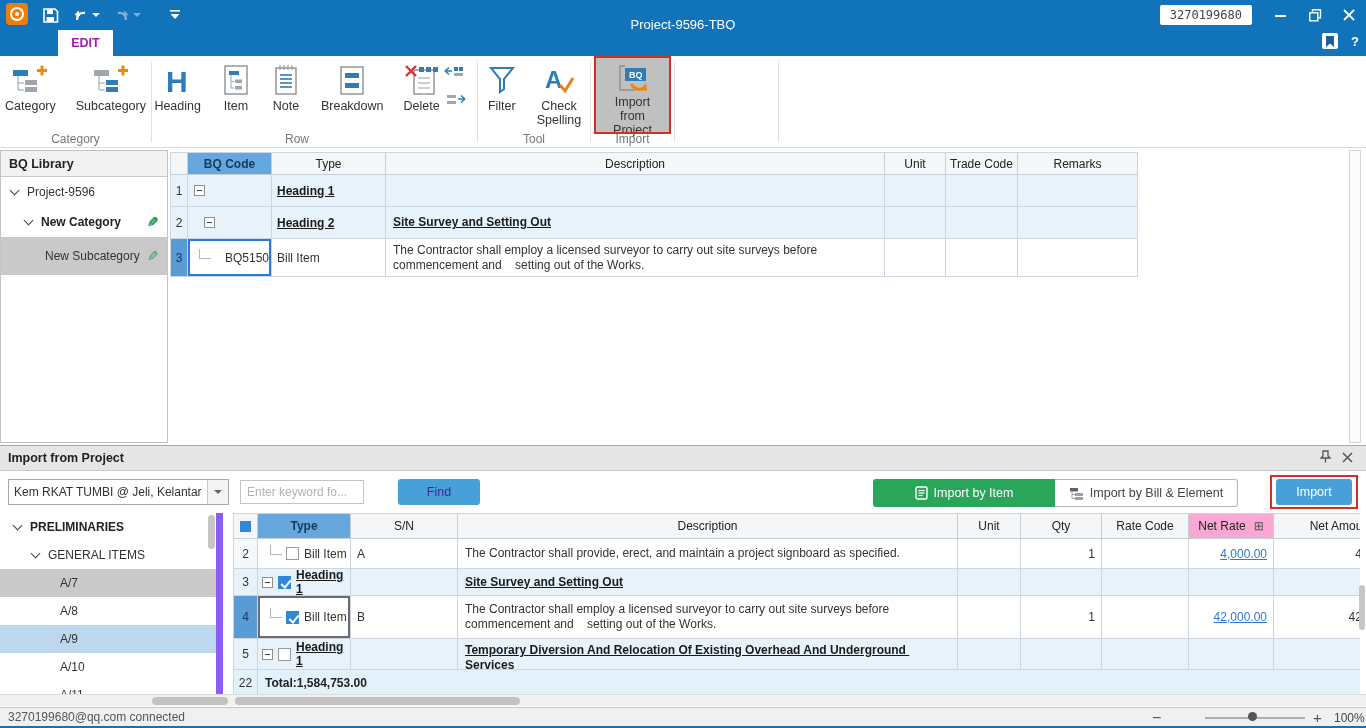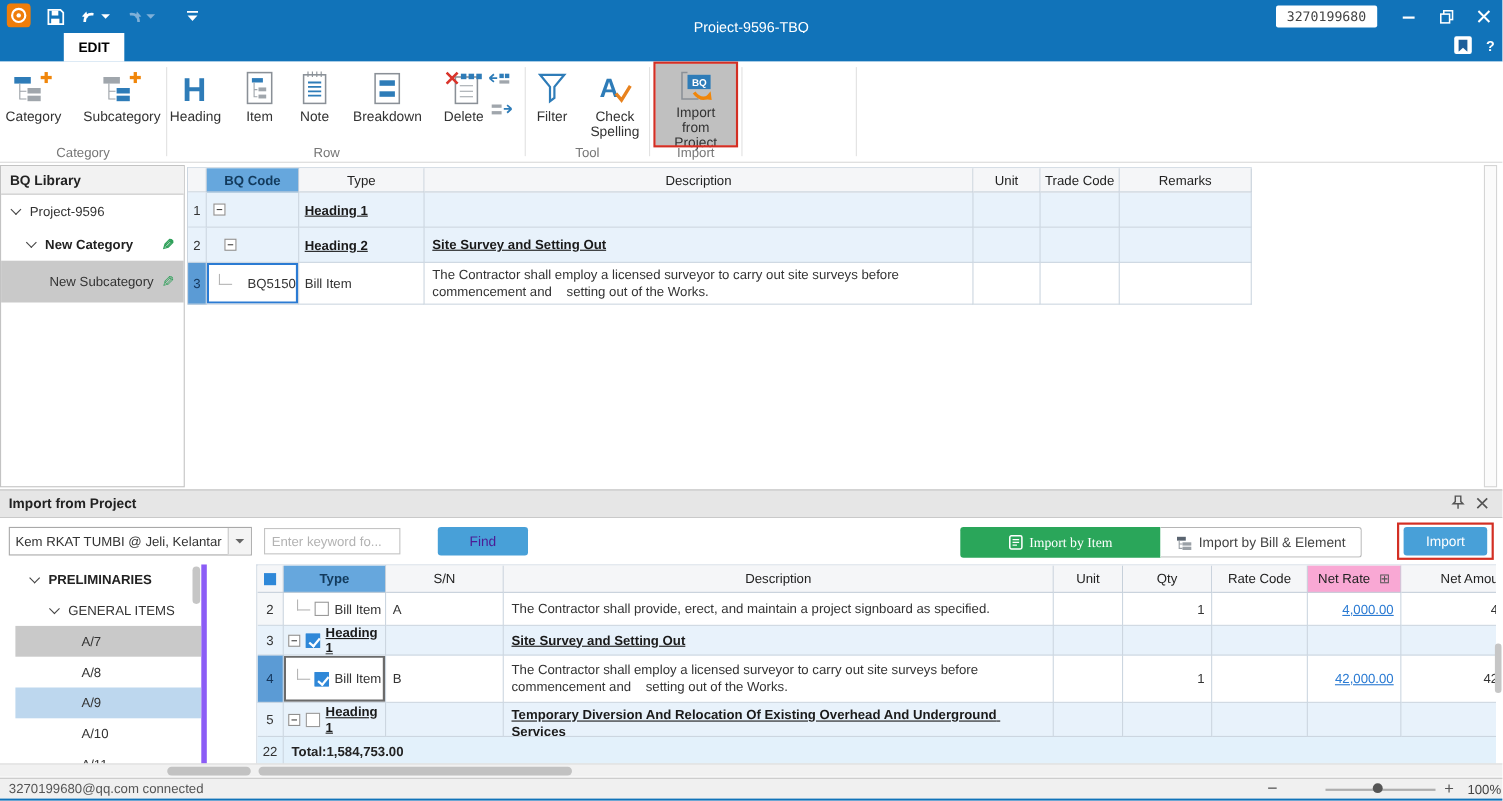--- a/index.html
+++ b/index.html
@@ -14,21 +14,21 @@
   .caret.dim { border-top-color:#7fb0d8; }
   #win-title { position:absolute; left:0; right:0; text-align:center; color:#fff; font-size:13px; pointer-events:none;margin-top:19px; }
   .win-right { position:absolute; right:0; top:0; height:30px; display:flex; align-items:center; gap:0; }
   .acct { background:#fff; border-radius:2px; color:#444; font-family:"DejaVu Sans Mono",monospace; font-size:12px; padding:3px 10px; margin-right:12px; }
   .wbtn { width:34px; height:30px; display:flex; align-items:center; justify-content:center; }
 
   
   #tabrow { position:absolute; left:0; top:30px; width:1366px; height:26px; background:#1173b9; }
   .tab { position:absolute; top:0; height:26px; display:flex; align-items:center; justify-content:center; font-size:12.5px; }
   .tab-file { left:0; width:82px; background:#15803d; color:#fff;margin-top:29px; }
-  .tab-edit { left:58px; width:55px; background:#fff; color:#000000; font-weight:bold; }
+  .tab-edit { left:58px; width:55px; background:#fff; color:#a21caf; font-weight:bold; }
   .tabrow-icons { position:absolute; right:4px; top:3px; display:flex; align-items:center; gap:10px; }
   .bm-box { width:16px; height:16px; background:#fff; border-radius:2px; display:flex; align-items:center; justify-content:center; }
   .help-q { color:#fff; font-weight:bold; font-size:13px; width:14px; text-align:center; }
 
   
   #ribbon { position:absolute; left:0; top:56px; width:1366px; height:92px; background:#fff; border-bottom:1px solid #d9d9d9; }
   .rgroup { position:absolute; top:0; bottom:0; }
   .rgroup-label { position:absolute; bottom:1px; left:0; right:0; text-align:center; color:#777; font-size:12px; }
   .rgroup-items { display:flex; align-items:flex-start; justify-content:center; padding-top:2px; }
   .rsep { position:absolute; top:5px; bottom:5px; width:1px; background:#e2e2e2; }
@@ -88,26 +88,26 @@
   .iph-btn { width:22px; text-align:center; color:#555; font-size:13px; }
   #ip-toolbar { position:absolute; left:0; top:25px; width:1366px; height:42px; background:#fff; }
   #ip-select { position:absolute; left:8px; top:8px; width:221px; height:26px; border:1px solid #a9a9a9; display:flex; align-items:center; }
   #ip-select .seltext { flex:1; padding:0 5px; white-space:nowrap; overflow:hidden; color:#333; }
   #ip-select .caretbox { width:21px; height:100%; border-left:1px solid #c9c9c9; display:flex; align-items:center; justify-content:center; background:#f4f4f4; }
   #ip-select .caretbox .caret { border-top-color:#666; }
   #ip-search { position:absolute; left:240px; top:9px; width:124px; height:24px; border:1px solid #c4c4c4; padding:0 6px; font-size:12px; color:#333; font-family:"Liberation Sans",sans-serif; }
   #ip-search::placeholder { color:#b3b3b3; }
   #ip-find { position:absolute; left:398px; top:8px; width:82px; height:26px; background:#48a0d8; color:#4c1d95; border-radius:3px; display:flex; align-items:center; justify-content:center; font-size:12.5px; }
   #seg { position:absolute; left:873px; top:8px; height:28px; display:flex; }
-  .seg-green { width:182px; background:#2aa65a; color:#fff; border-radius:3px 0 0 3px; display:flex; align-items:center; justify-content:center; gap:6px; font-size:12.5px;font-family:Liberation Serif, serif; }
+  .seg-green { width:182px; background:#2aa65a; color:#fff; border-radius:3px 0 0 3px; display:flex; align-items:center; justify-content:center; gap:6px; font-size:12.5px; }
   .seg-white { width:183px; background:#fff; border:1px solid #b5b5b5; border-left:none; color:#444; border-radius:0 3px 3px 0; display:flex; align-items:center; justify-content:center; gap:6px; font-size:12.5px; }
   #ip-import-outline { position:absolute; left:1270px; top:4px; width:88px; height:34px; border:2px solid #d32f24; pointer-events:none; }
   #ip-import { position:absolute; left:1276px; top:8px; width:76px; height:26px; background:#48a0d8; color:#fff; border-radius:3px; display:flex; align-items:center; justify-content:center; font-size:12.5px; }
   #ip-body { position:absolute; left:0; top:67px; width:1366px; height:182px; overflow:hidden; }
-  #ip-tree { position:absolute; left:0; top:0; width:188px; height:182px; overflow:hidden; border-right:5px solid #8b5cf6;padding-left:14px; }
+  #ip-tree { position:absolute; left:0; top:0; width:223px; height:182px; overflow:hidden; border-right:7px solid #8b5cf6; }
   .itrow { height:28px; display:flex; align-items:center; color:#333; }
   .itrow.l0 { padding-left:14px; font-weight:bold; color:#222; }
   .itrow.l1 { padding-left:32px; }
   .itrow.l2 { padding-left:60px; }
   .itrow.selected { background:#c9c9c9; }
   .itrow.highlight { background:#bdd7ee; }
   #ip-tree-vthumb { position:absolute; right:1px; top:2px; width:7px; height:34px; background:#c6c6c6; border-radius:4px; }
   #ip-table { position:absolute; left:233px; top:0; width:1127px; height:182px; overflow:hidden; border-left:1px solid #ccd6e0; border-top:1px solid #ccd6e0; }
   #ip-rows { height:131px; overflow:hidden; }
   .itr.heading { background:#e8f2fb; }

